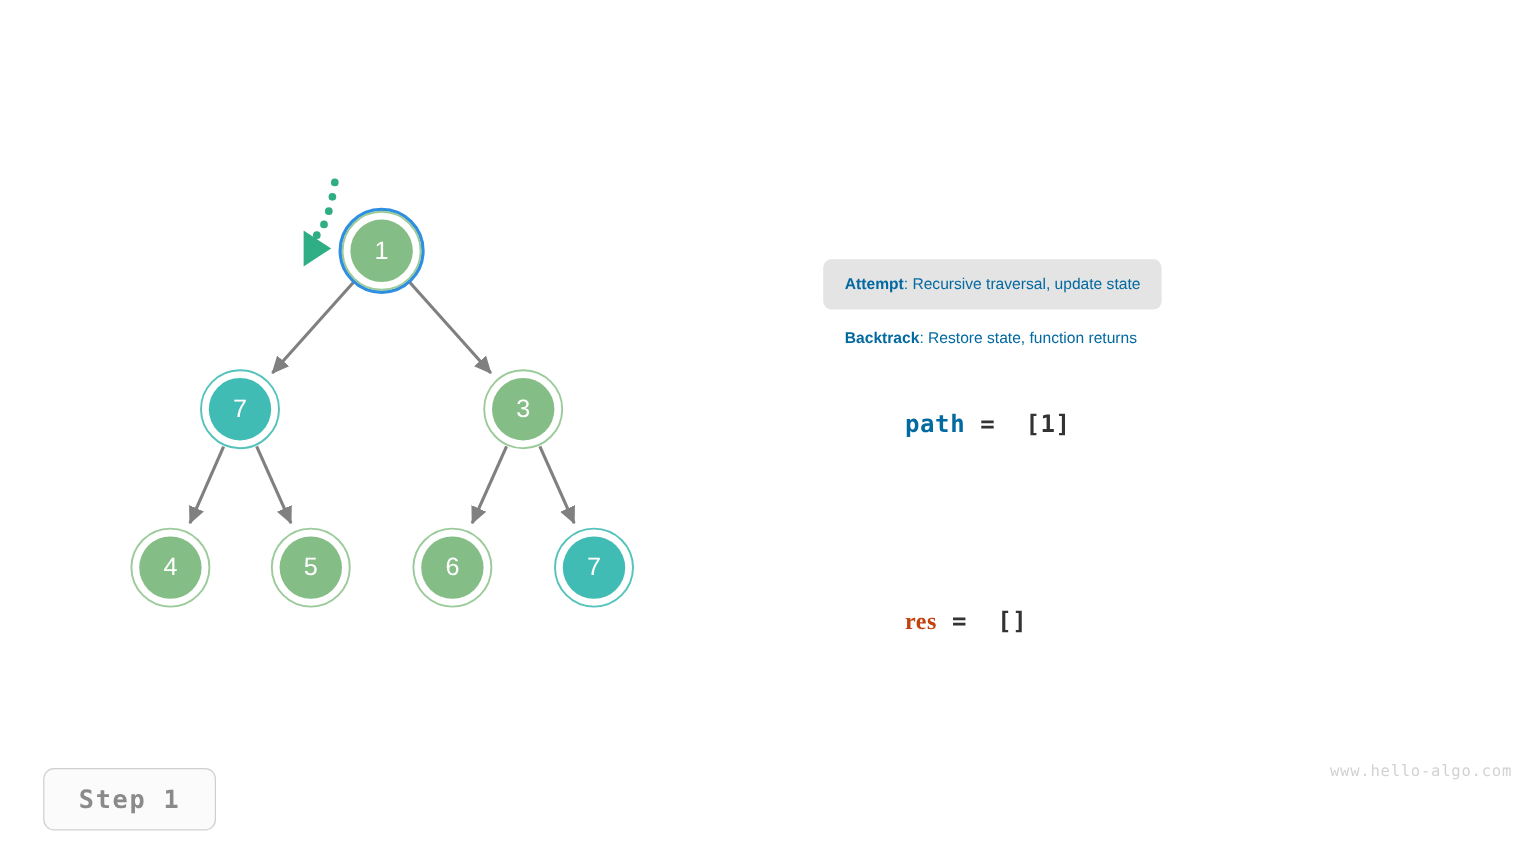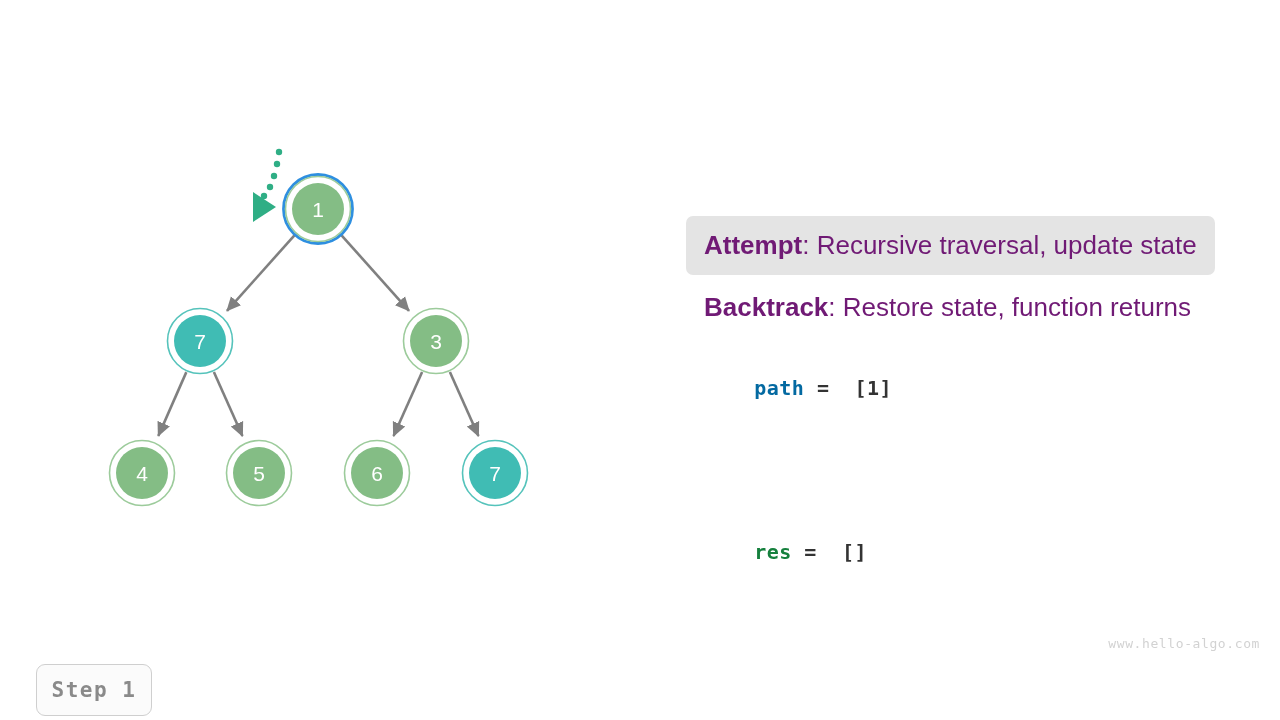--- a/index.html
+++ b/index.html
@@ -31,22 +31,22 @@
   }
 
   
   #info-panel {
     position: absolute;
     left: 686px;
     top: 216px;
     width: 520px;
   }
   .info-line {
-    font-size: 26px;
-    color: #701a75;
+    font-size: 13px;
+    color: #0369a1;
     line-height: 1.35;
     white-space: nowrap;
   }
   .info-line .lead {
     font-weight: bold;
   }
   #attempt-line {
     display: inline-block;
     background: #e4e4e4;
     border-radius: 7px;
@@ -64,29 +64,29 @@
     font-family: "DejaVu Sans Mono", monospace;
     font-size: 20px;
     font-weight: bold;
     letter-spacing: 0.5px;
     white-space: pre;
     padding-left: 18px;
   }
   #path-line { margin-top: 27px; }
   #res-line  { margin-top: 92px; }
   .var-path { color: #0369a1; }
-  .var-res  { color: #15803d; }
+  .var-res  { color: #c2410c; font-family: Liberation Serif, serif; }
   .code-rest { color: #333333; }
 
   
   #step-badge {
     position: absolute;
     left: 36px;
-    top: 664px;
-    width: 116px;
+    top: 640px;
+    width: 144px;
     height: 52px;
     box-sizing: border-box;
     border: 1.3px solid #cfcfcf;
     border-radius: 9px;
     background: #fbfbfb;
     display: flex;
     align-items: center;
     justify-content: center;
   }
   #step-label {

